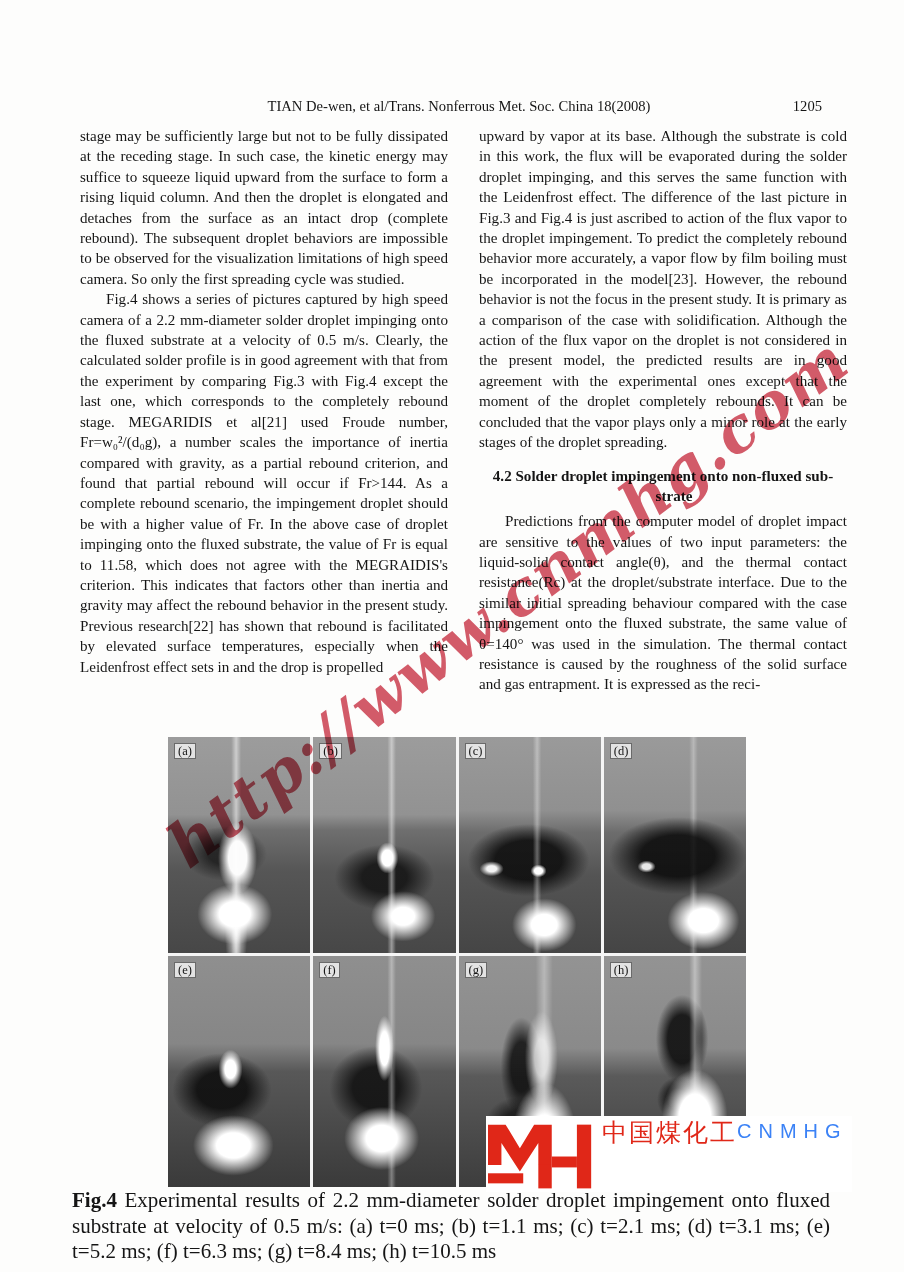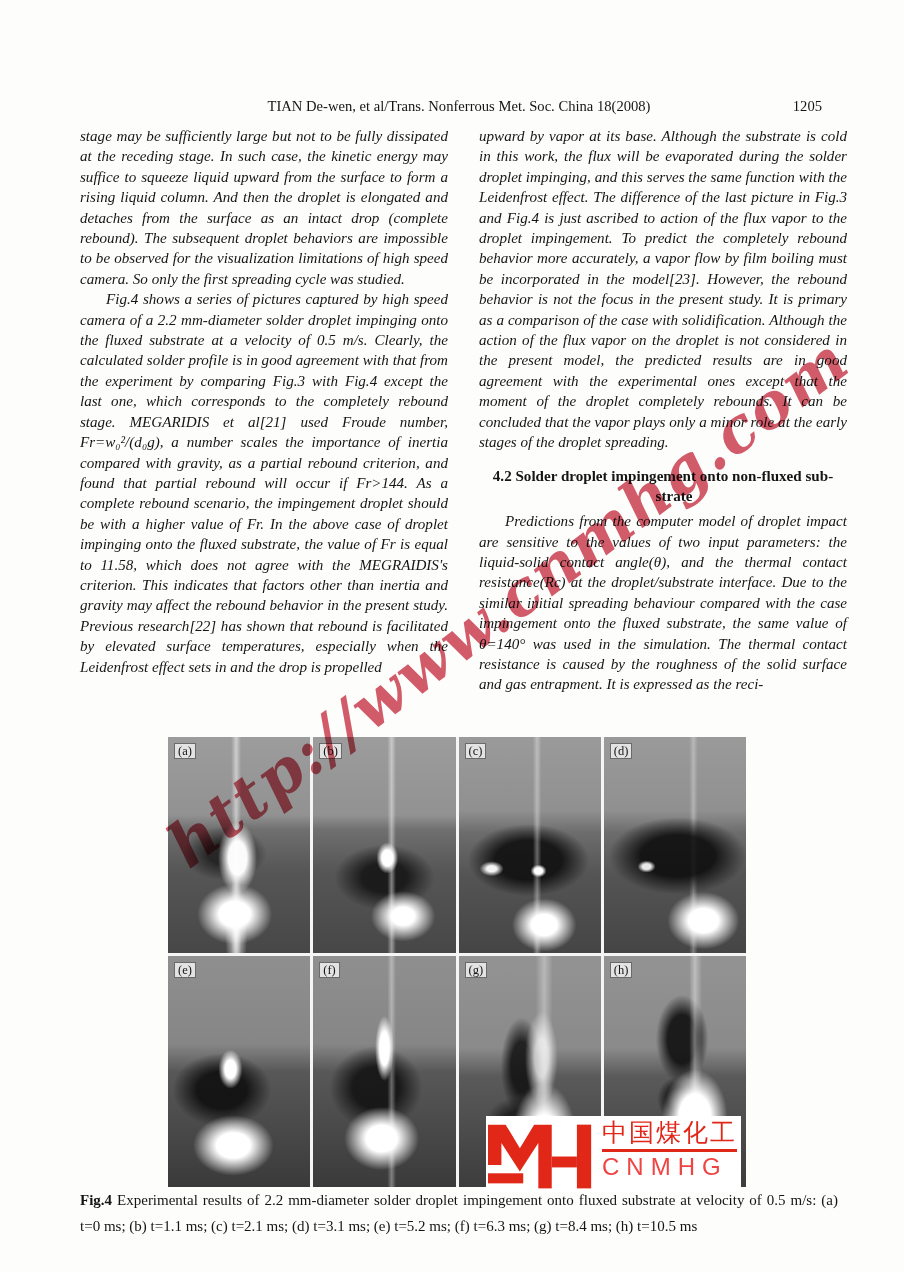--- a/index.html
+++ b/index.html
@@ -11,21 +11,21 @@
   }
   
   .header { position:absolute; top:98px; left:80px; width:758px; height:20px; font-size:14.6px; }
   .running-title { position:absolute; left:0; right:0; text-align:center; }
   .page-number { position:absolute; right:16px; top:0; }
   
   .col { position:absolute; top:126px; width:368px; font-size:15.1px; line-height:20.4px; text-align:justify; }
   .col.left  { left:80px; }
   .col.right { left:479px; }
   .col p.indent { text-indent:26px; }
-  .col p { text-align:justify;font-style:italic; }
+  .col p { text-align:justify; }
   .sec-heading { font-size:15.1px; line-height:20.8px; margin-top:13px; margin-bottom:4px; font-weight:bold; text-align:center; }
   .sec-heading .h-line2 { padding-left:22px; }
   .col.right p.para2 { margin-top:2px; }
   
   .figure {
     position:absolute; left:168px; top:737px; width:578px; height:450px;
     display:grid; grid-template-columns:repeat(4,1fr); grid-template-rows:216px 231px;
     gap:3px; background:#f5f5f5;
   }
   .panel { position:relative; overflow:hidden; }
@@ -80,41 +80,41 @@
     radial-gradient(ellipse 26px 62px at 44% 48%, rgba(15,15,15,.85) 40%, rgba(0,0,0,0) 80%),
     radial-gradient(ellipse 42px 32px at 42% 72%, rgba(15,15,15,.72) 35%, rgba(0,0,0,0) 78%),
     linear-gradient(180deg, #939393 0%, #8a8a8a 40%, #5a5a5a 52%, #3d3d3d 100%); }
   .p-h { background:
     radial-gradient(ellipse 42px 62px at 64% 70%, rgba(255,255,255,1) 38%, rgba(255,255,255,0) 78%),
     linear-gradient(90deg, rgba(255,255,255,0) 60%, rgba(255,255,255,.4) 64%, rgba(255,255,255,0) 69%),
     radial-gradient(ellipse 32px 54px at 55% 36%, rgba(12,12,12,.88) 45%, rgba(0,0,0,0) 82%),
     radial-gradient(ellipse 26px 28px at 52% 62%, rgba(12,12,12,.8) 40%, rgba(0,0,0,0) 80%),
     linear-gradient(180deg, #939393 0%, #8a8a8a 40%, #5a5a5a 52%, #3d3d3d 100%); }
   
-  .caption { position:absolute; left:80px; top:1188px; width:758px; font-size:15px; line-height:25.5px; text-align:justify; }
+  .caption { position:absolute; left:72px; top:1188px; width:758px; font-size:21px; line-height:25.5px; text-align:justify; }
   .cap-tag { font-weight:bold; }
   
   .watermark {
     position:absolute; left:102px; top:596px; width:732px; z-index:5;
     transform:rotate(-37deg);
     font-family:"DejaVu Serif", serif; font-style:italic; font-weight:bold;
     font-size:62px; letter-spacing:2px; text-align:center;
     color:rgba(197,38,56,0.75); mix-blend-mode:multiply;
     pointer-events:none; white-space:nowrap;
   }
   
   .logo {
     position:absolute; left:486px; top:1116px; z-index:6;
     display:flex; align-items:flex-start; gap:10px;
     background:#ffffff; padding:2px 4px 2px 2px;
   }
-  .logo-right { display:flex; flex-direction:column; }
+  .logo-right { display:flex; flex-direction:row; }
   .logo-cn { font-size:25px; line-height:29px; color:#e02718; letter-spacing:2px; font-family:"DejaVu Sans", sans-serif; }
   .logo-line { height:3px; background:#e02718; margin:2px 0 2px 0; }
-  .logo-en { font-size:24px; line-height:26px; color:#ef4444; letter-spacing:7px; font-family:"Liberation Sans", sans-serif; }
+  .logo-en { font-size:20px; line-height:26px; color:#3b82f6; letter-spacing:7px; font-family:"Liberation Sans", sans-serif; }
 </style>
 </head>
 <body>
 
 <div class="page">
 
   <div class="header">
     <span class="running-title">TIAN De-wen, et al/Trans. Nonferrous Met. Soc. China 18(2008)</span>
     <span class="page-number">1205</span>
   </div>

